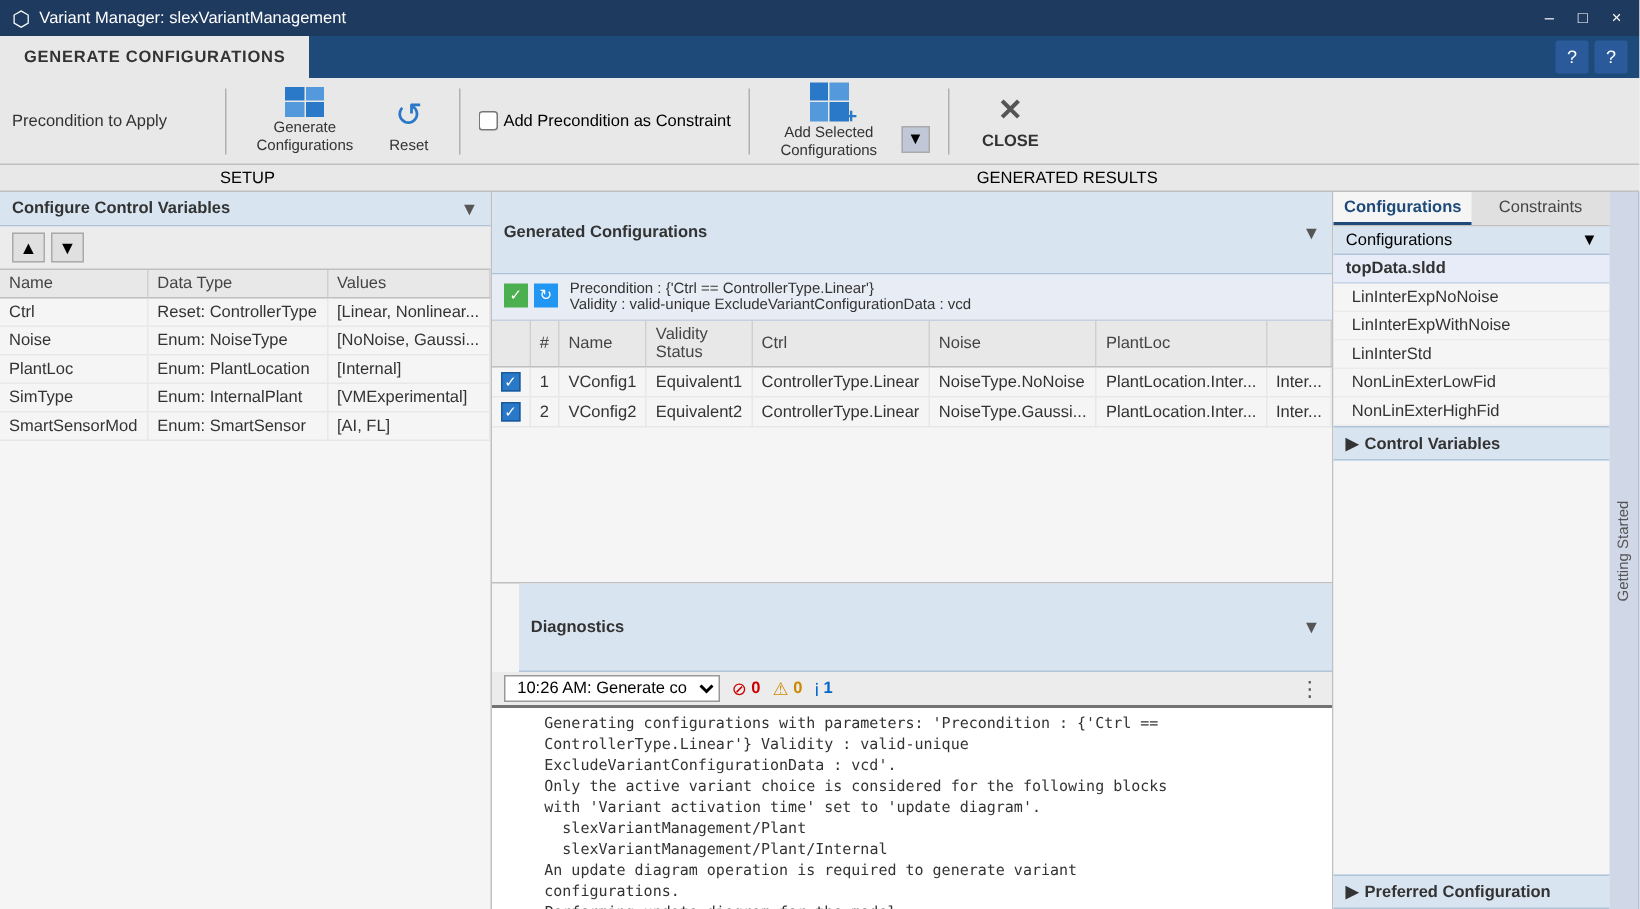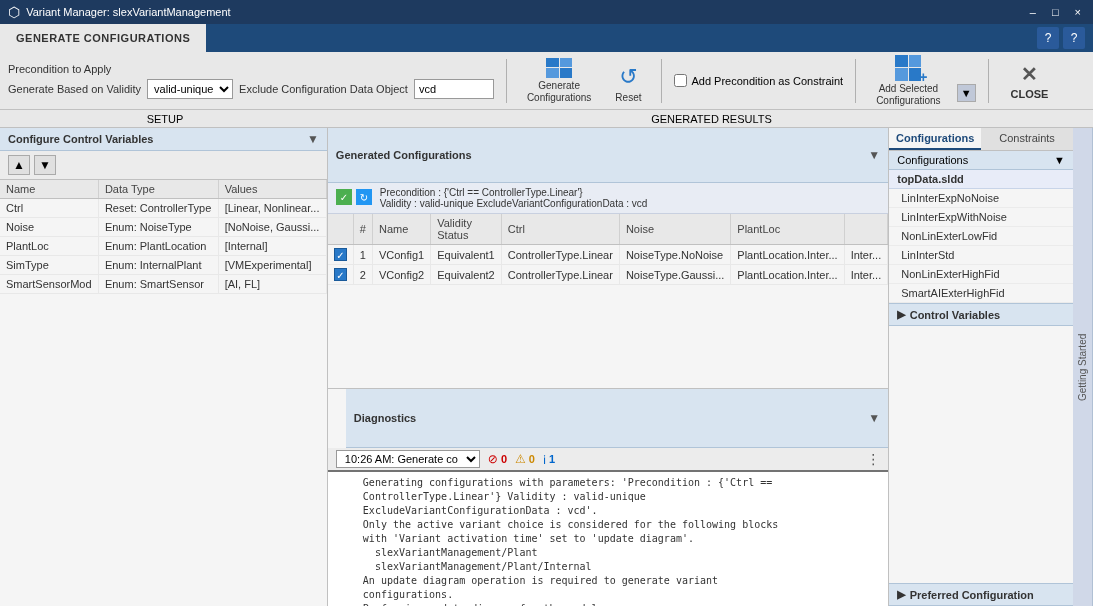--- a/index.html
+++ b/index.html
@@ -62,21 +62,20 @@
       background: #e8e8e8;
       border-bottom: 1px solid #c0c0c0;
       display: flex;
       align-items: center;
       padding: 4px 8px;
       gap: 8px;
       height: 58px;
     }
     .toolbar-section {
       display: flex;
-      flex-direction: column;
       gap: 4px;
     }
     .toolbar-row {
       display: flex;
       align-items: center;
       gap: 6px;
     }
     .toolbar-label { font-size: 11px; color: #333; min-width: 130px; }
     .toolbar-input {
       background: white;
@@ -463,28 +462,20 @@
   <div class="tab-bar-right">
     <button class="tab-icon-btn">?</button>
     <button class="tab-icon-btn">?</button>
   </div>
 </div>
 
 <div class="toolbar">
   <div class="toolbar-section">
     <div class="toolbar-row">
       <span class="toolbar-label">Precondition to Apply</span>
-    </div>
-    <div class="toolbar-row">
-      <span class="toolbar-label">Generate Based on Validity</span>
-      <select class="toolbar-select">
-        <option>valid-unique</option>
-      </select>
-      <span style="font-size:11px; color:#333;">Exclude Configuration Data Object</span>
-      <input class="toolbar-input toolbar-input-med" type="text" value="vcd" style="">
     </div>
   </div>
 
   <div class="toolbar-divider"></div>
 
   <button class="toolbar-btn">
     <div class="gen-icon">
       <div class="gen-icon-cell"></div>
       <div class="gen-icon-cell" style="background:#5599dd;"></div>
       <div class="gen-icon-cell" style="background:#5599dd;"></div>
@@ -701,24 +692,23 @@
       </div>
     </div>
     <div class="configs-dropdown">
       <span>Configurations</span>
       <span>▼</span>
     </div>
     <div class="config-file-item">topData.sldd</div>
     <div id="config-list">
     <div class="config-list-item">LinInterExpNoNoise</div>
         <div class="config-list-item">LinInterExpWithNoise</div>
+        <div class="config-list-item">LinInterStd</div>
         <div class="config-list-item">NonLinExterLowFid</div>
-        <div class="config-list-item">LinInterStd</div>
         <div class="config-list-item">NonLinExterHighFid</div>
-        <div class="config-list-item">SmartAIExterHighFid</div>
       </div>
     <div class="right-section-header">
       <span>▶</span>
       <span>Control Variables</span>
     </div>
     <div class="right-section-header" style="margin-top:auto;">
       <span>▶</span>
       <span>Preferred Configuration</span>
     </div>
   </div>

